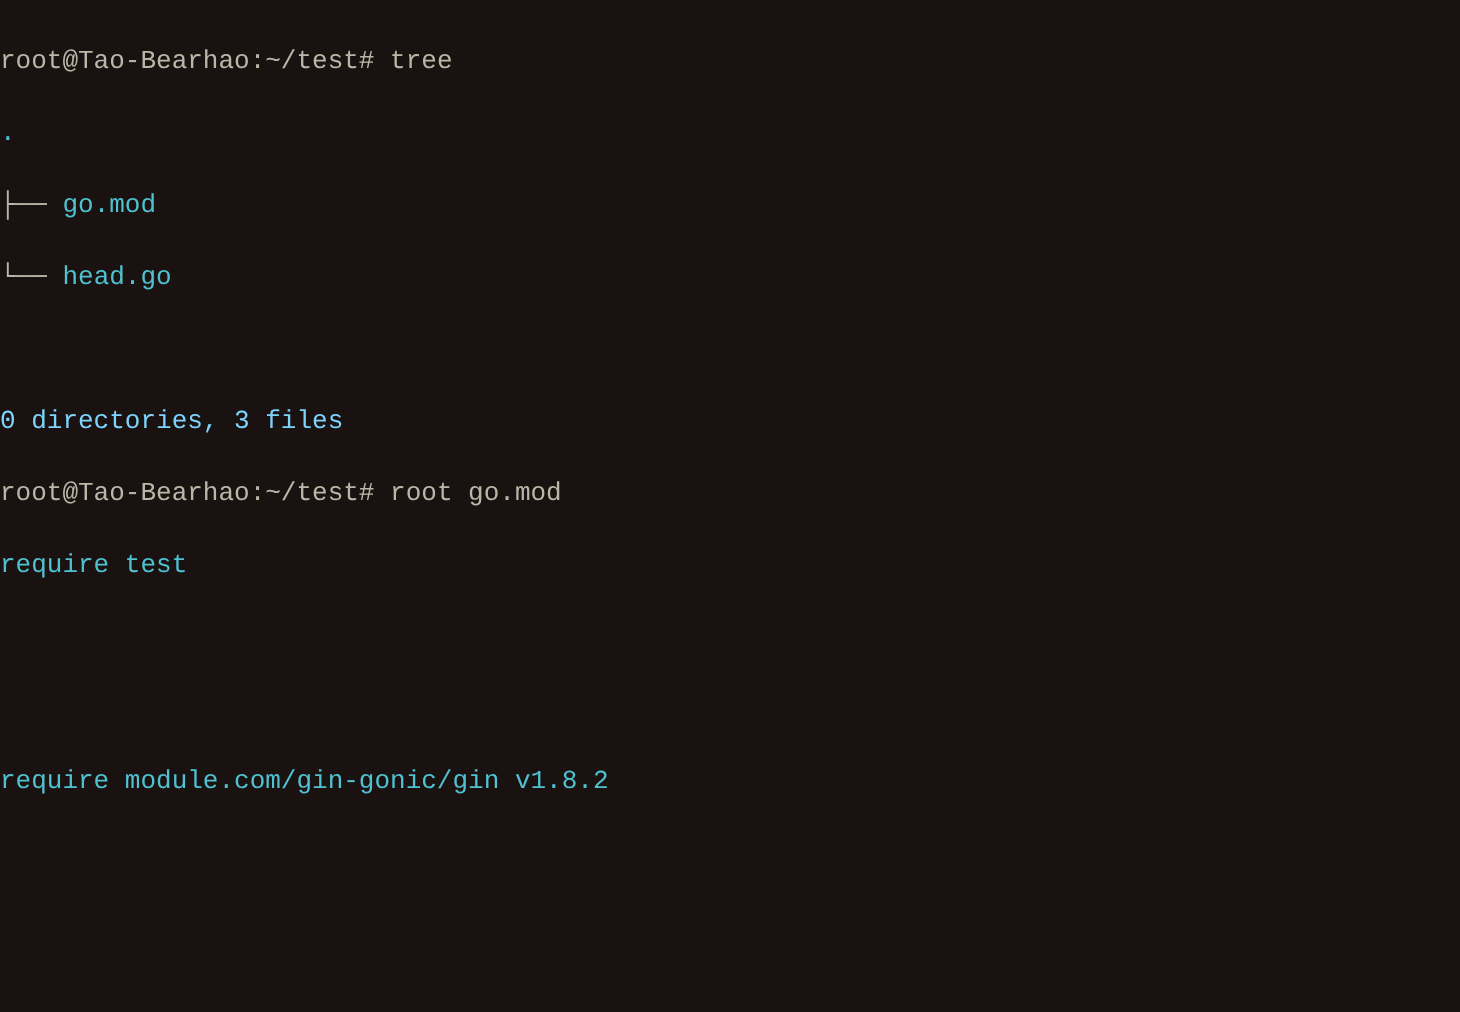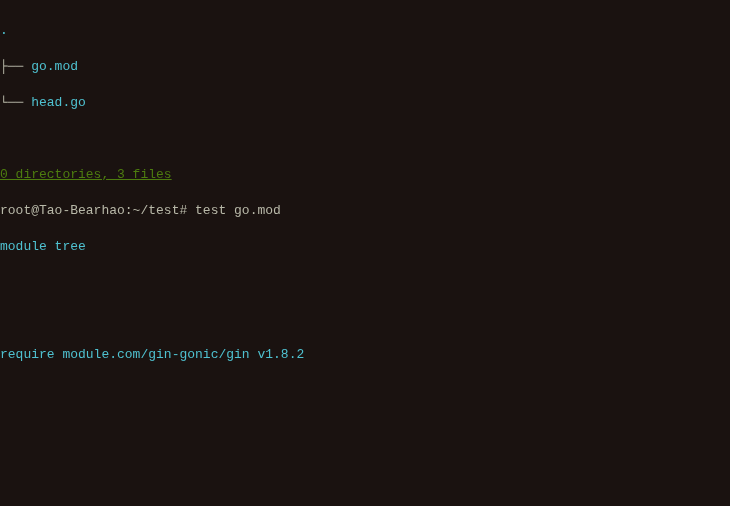--- a/index.html
+++ b/index.html
@@ -18,41 +18,41 @@
     padding: 4px 0 0 0;
     white-space: pre;
   }
   .prompt {
     color: #b8b8a8;
   }
   .tree-branch {
     color: #b8b8a8;
   }
   .plain {
-    color: #4d7c0f;
-    text-decoration: underline;
+    color: #7dd3fc;
   }
   .cyan {
     color: #4fc1d0;
   }
   .line {
     display: block;
   }
 </style>
 </head>
 <body>
 
 <div class="terminal">
+<span class="line"><span class="prompt">root@Tao-Bearhao:~/test# </span><span class="prompt">tree</span></span>
 <span class="line cyan">.</span>
 <span class="line"><span class="tree-branch">├── </span><span class="cyan">go.mod</span></span>
 <span class="line"><span class="tree-branch">└── </span><span class="cyan">head.go</span></span>
 <span class="line"> </span>
 <span class="line plain">0 directories, 3 files</span>
-<span class="line"><span class="prompt">root@Tao-Bearhao:~/test# </span><span class="prompt">test go.mod</span></span>
-<span class="line cyan">module tree</span>
+<span class="line"><span class="prompt">root@Tao-Bearhao:~/test# </span><span class="prompt">root go.mod</span></span>
+<span class="line cyan">require test</span>
 <span class="line"> </span>
 <span class="line"> </span>
 <span class="line cyan">require module.com/gin-gonic/gin v1.8.2</span>
 <span class="line"> </span>
 
 
 
 
 
 

